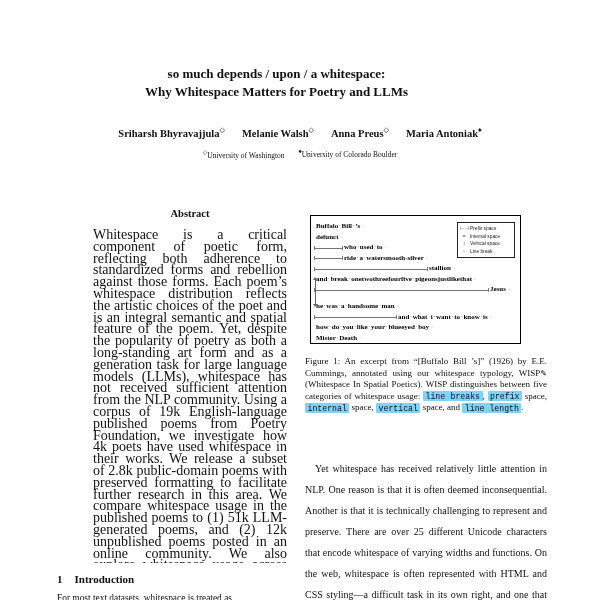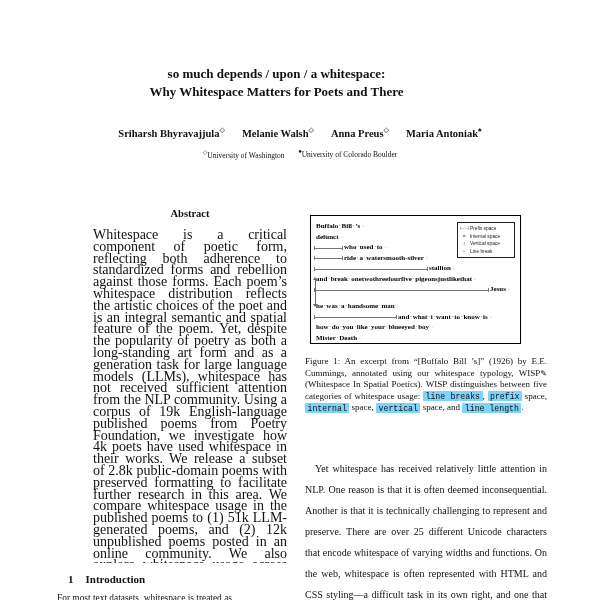--- a/index.html
+++ b/index.html
@@ -14,21 +14,21 @@
     justify-content:center;gap:17px;font-size:10.5px;font-weight:bold;}
   .authors sup{font-size:7px;font-weight:normal;}
   .affils{position:absolute;left:0;top:148px;width:600px;display:flex;
     justify-content:center;gap:14px;font-size:7.5px;}
   .affils sup{font-size:6px;}
   
   .leftcol{position:absolute;left:72px;top:208px;width:236px;}
   .abs-head{text-align:center;font-size:10.5px;font-weight:bold;margin:0 0 10px 0;}
   .abs-text{margin:0 21px;font-size:14px;line-height:11.8px;text-align:justify;
     height:334px;overflow:hidden;}
-  .sec-head{position:absolute;left:57px;top:573px;font-size:11px;font-weight:bold;margin-left:11px;}
+  .sec-head{position:absolute;left:57px;top:573px;font-size:11px;font-weight:bold;}
   .sec-head .num{margin-right:12px;}
   .intro-line{position:absolute;left:57px;top:592px;width:236px;
     font-size:9.4px;line-height:12px;}
   
   .figbox{position:absolute;left:310px;top:215px;width:211px;height:129px;
     border:1.2px solid #000;box-sizing:border-box;background:#fff;}
   .pline{position:absolute;font-size:7px;font-weight:bold;line-height:9px;
     white-space:nowrap;color:#000;}
   .isp{color:#666;padding:0 0.5px;font-weight:normal;}
   .lbrk{color:#999;font-size:6px;margin-left:2px;font-weight:normal;}
@@ -54,21 +54,21 @@
   .bodypar{position:absolute;left:305px;top:458px;width:242px;
     font-size:10px;line-height:21px;text-align:justify;text-indent:10px;}
 </style>
 </head>
 <body>
 
 <div class="page">
 
   <div class="title">
     <div>so much depends / upon / a whitespace:</div>
-    <div>Why Whitespace Matters for Poets and There</div>
+    <div>Why Whitespace Matters for Poetry and LLMs</div>
   </div>
 
   <div class="authors" id="authors">
       <span>Sriharsh Bhyravajjula<sup>◇</sup></span>
       <span>Melanie Walsh<sup>◇</sup></span>
       <span>Anna Preus<sup>◇</sup></span>
       <span>Maria Antoniak<sup>♠</sup></span>
     </div>
 
   <div class="affils" id="affils">

